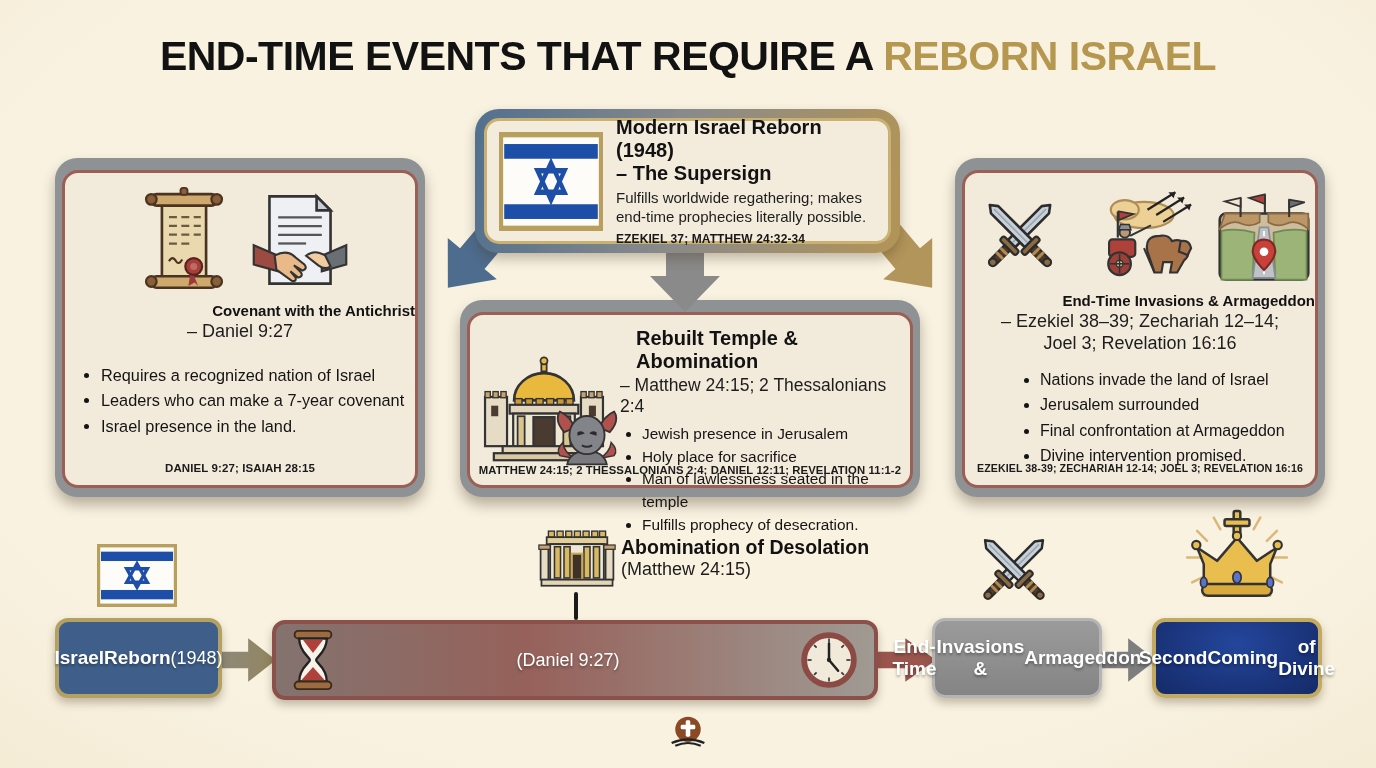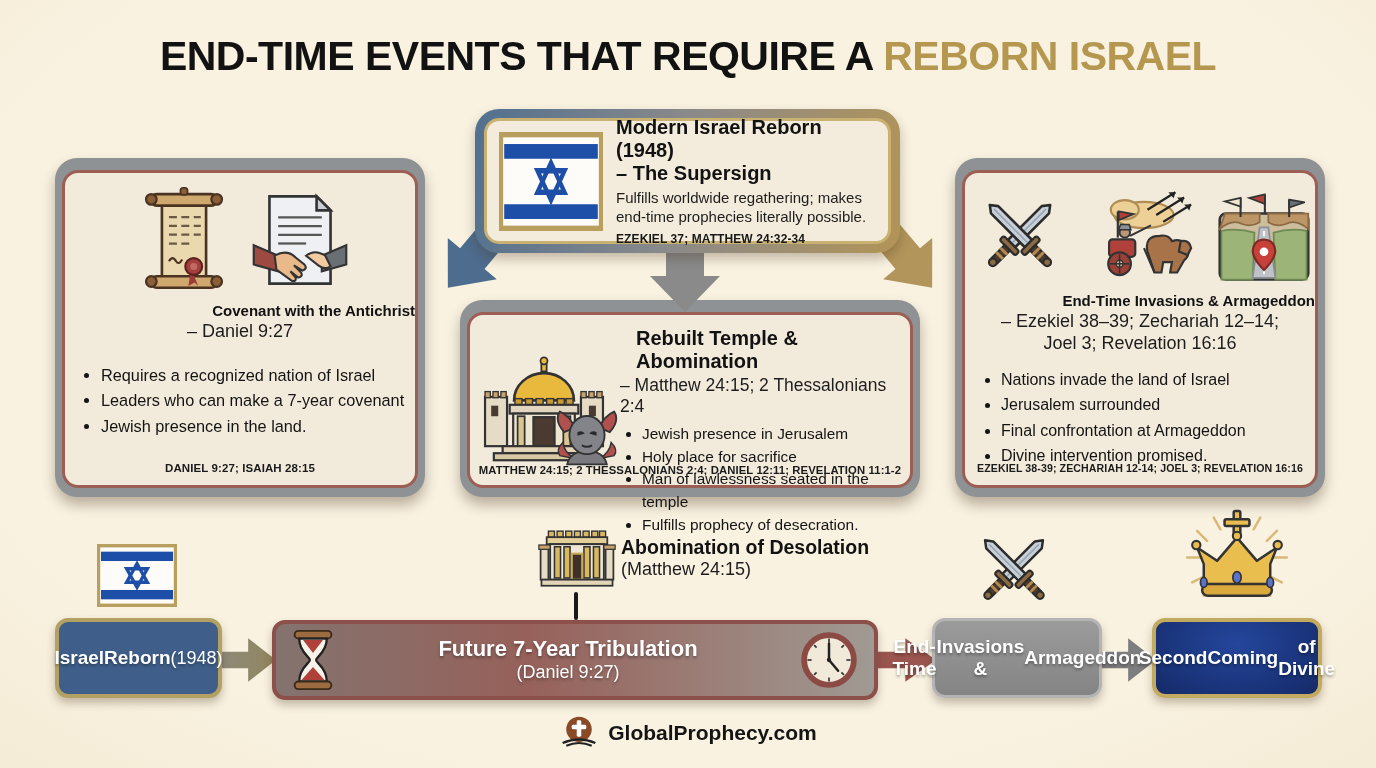--- a/index.html
+++ b/index.html
@@ -41,21 +41,21 @@
     width:100%;height:100%;box-sizing:border-box;position:relative;border-radius:16px;
     background:#f2ebdc;border:3px solid #9c5f55;
   }
   .card-left{left:55px;top:158px;width:370px;height:339px;}
   .card-mid{left:460px;top:300px;width:460px;height:197px;}
   .card-right{left:955px;top:158px;width:370px;height:339px;}
   .icon-row{display:flex;justify-content:center;align-items:flex-end;gap:16px;margin-top:14px;}
   .card-title{margin:9px 0 0;text-align:right;font-size:15px;font-weight:800;color:#121212;}
   .card-sub{text-align:center;font-size:18px;margin-top:2px;color:#1d1d1d;line-height:1.2;padding:0 26px;}
   .bullets{margin:20px 0 0;padding-left:36px;font-size:16.3px;line-height:1.58;color:#141414;}
-  .card-right .bullets{margin-top:13px;font-size:16px;}
+  .card-right .bullets{margin-top:13px;font-size:16px;margin-left:39px;}
   .card-ref{
     position:absolute;bottom:11px;left:4px;right:4px;text-align:center;
     font-weight:700;font-size:11.5px;color:#1b1b1b;letter-spacing:.1px;
   }
   .card-right .card-ref{font-size:10.6px;}
   
   .mid-flex{display:flex;padding:10px 10px 0 8px;}
   .mid-icons{width:142px;flex:none;position:relative;height:150px;}
   .mid-text{flex:1;min-width:0;}
   .mid-text .card-title{text-align:left;margin:2px 16px 0;font-size:20px;}
@@ -203,21 +203,21 @@
           <polygon points="108,66 80,78 80,96 108,88" fill="#6a6f76" stroke="#333" stroke-width="2.5"></polygon>
           <path d="M26 78 q14 -8 24 2 l10 8 q4 5 -2 7 l-10 -6 8 8 q3 5 -3 6 l-9 -7 6 7 q1 5 -4 4 l-18 -13 z" fill="#e9b98a" stroke="#333" stroke-width="2.4"></path>
           <path d="M84 78 q-12 -8 -22 0 l14 11 q8 6 14 1 z" fill="#f2cba0" stroke="#333" stroke-width="2.4"></path>
         </svg>
       </div>
       <h2 class="card-title">Covenant with the Antichrist</h2>
       <div class="card-sub">– Daniel 9:27</div>
       <ul class="bullets">
         <li>Requires a recognized nation of Israel</li>
         <li>Leaders who can make a 7-year covenant</li>
-        <li>Jewish presence in the land.</li>
+        <li>Israel presence in the land.</li>
       </ul>
       <div class="card-ref">DANIEL 9:27; ISAIAH 28:15</div>
     </div>
   </section>
 
   <section class="card card-mid">
     <div class="card-inner">
       <div class="mid-flex">
         <div class="mid-icons">
           <svg width="132" height="138" viewBox="0 0 150 150" style="position:absolute;left:0;top:2">
@@ -428,21 +428,20 @@
 
   <div class="tl-box tl-trib">
     <svg class="trib-hourglass" width="46" height="62" viewBox="0 0 60 80">
       <rect x="6" y="2" width="48" height="10" rx="5" fill="#9c6b40" stroke="#3a2a1a" stroke-width="2.5"></rect>
       <path d="M12 12 H48 C48 30 34 36 34 40 C34 44 48 50 48 68 H12 C12 50 26 44 26 40 C26 36 12 30 12 12 Z" fill="#f7f3ea" stroke="#222" stroke-width="3"></path>
       <polygon points="17,14 43,14 30,31" fill="#b0413a"></polygon>
       <polygon points="15,66 45,66 30,49" fill="#b0413a"></polygon>
       <rect x="6" y="68" width="48" height="10" rx="5" fill="#9c6b40" stroke="#3a2a1a" stroke-width="2.5"></rect>
     </svg>
     <div class="trib-center">
-      <span class="trib-title">Future 7-Year Tribulation</span>
       <span class="trib-sub">(Daniel 9:27)</span>
     </div>
     <svg class="trib-clock" width="58" height="58" viewBox="0 0 70 70">
       <circle cx="35" cy="35" r="30" fill="#f1e9da" stroke="#8b4a44" stroke-width="7"></circle>
       <g stroke="#333" stroke-width="2">
         <line x1="35" y1="9" x2="35" y2="14"></line>
           <line x1="35" y1="56" x2="35" y2="61"></line>
         <line x1="9" y1="35" x2="14" y2="35"></line>
           <line x1="56" y1="35" x2="61" y2="35"></line>
         <line x1="17" y1="17" x2="20" y2="20"></line>
@@ -473,16 +472,15 @@
   </div>
 
   <div class="footer">
     <svg width="40" height="38" viewBox="0 0 44 40">
       <circle cx="22" cy="16" r="14" fill="#8a4a26"></circle>
       <rect x="19.5" y="6" width="5" height="18" rx="1.5" fill="#fff"></rect>
       <rect x="14" y="11" width="16" height="5" rx="1.5" fill="#fff"></rect>
       <path d="M4 31 Q22 23 40 31" fill="none" stroke="#222" stroke-width="2.6"></path>
       <path d="M8 34 Q22 28 36 34" fill="none" stroke="#222" stroke-width="2.2"></path>
     </svg>
-    <span class="brand-text">GlobalProphecy.com</span>
   </div>
 
 </div>
 
 </body></html>

